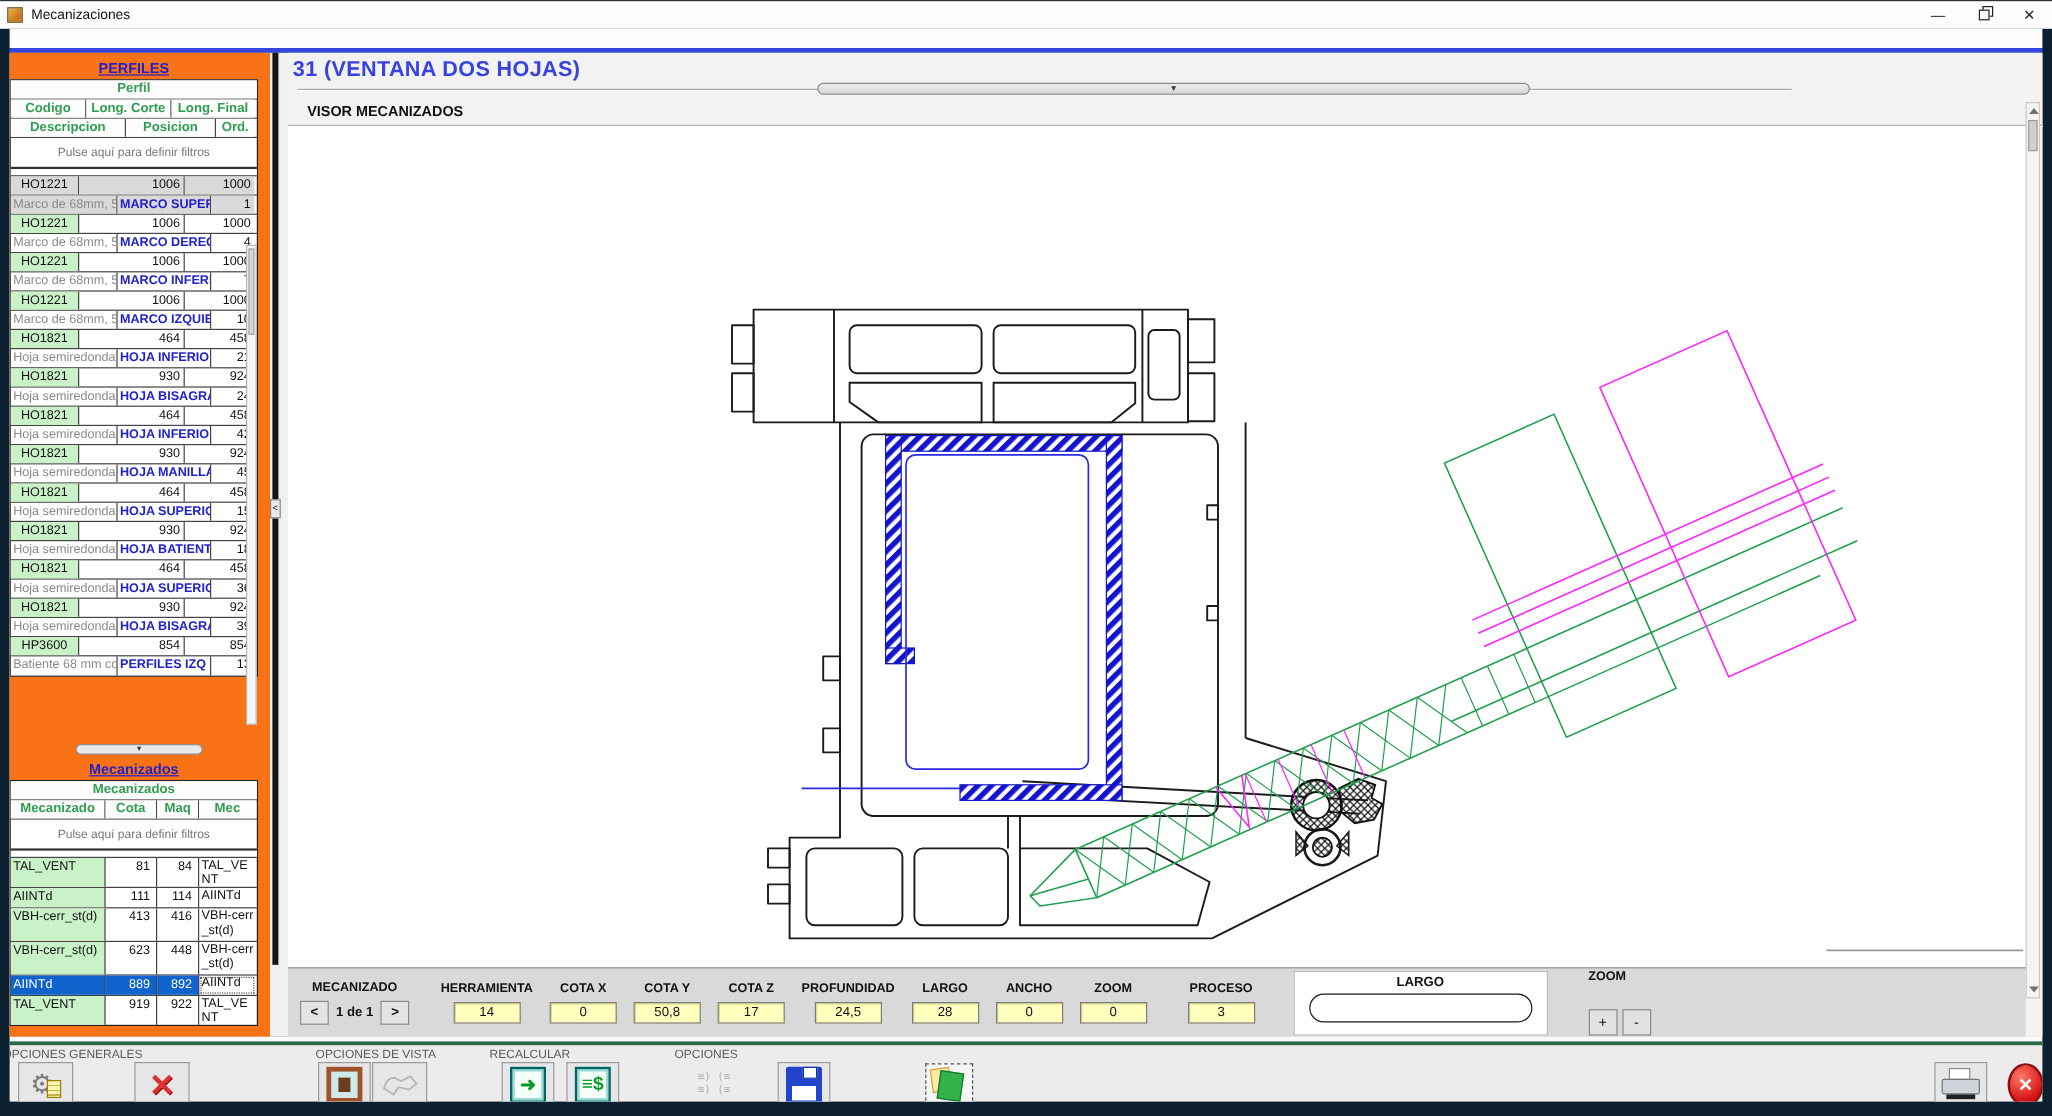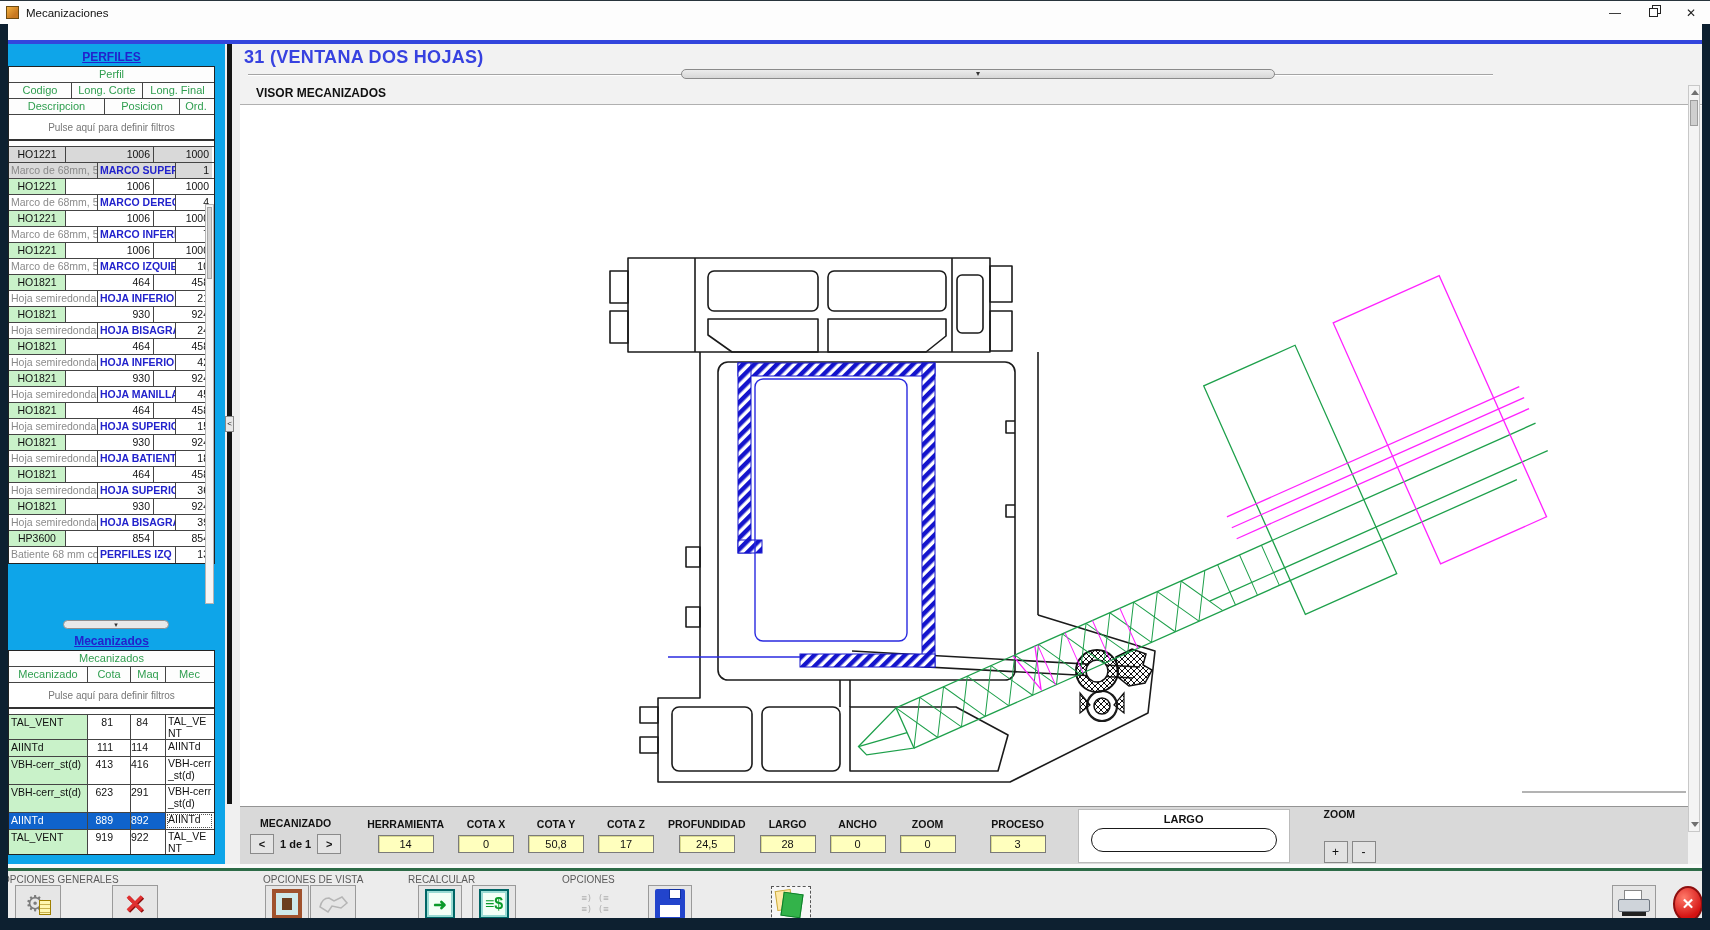--- a/index.html
+++ b/index.html
@@ -13,47 +13,47 @@
   .tb-title{font-size:11.5px;color:#111}
   .winbtns{margin-left:auto;display:flex;height:100%}
   .winbtn{width:38px;height:100%;display:flex;align-items:center;justify-content:center;font-size:12px;color:#222;cursor:default}
   .restore-box{width:9px;height:9px;border:1.4px solid #222;box-shadow:3px -3px 0 -1px #fdfdfd,3px -3px 0 0 #222}
   .whitestrip{left:8px;top:24px;width:1694px;height:16px;background:#fdfdfd}
   .bluerule{left:8px;top:40px;width:1694px;height:4px;background:#3346dd}
   .content{left:8px;top:44px;width:1694px;height:820px;background:#f0f0f0}
   .whiteline2{left:8px;top:864px;width:1694px;height:4px;background:#fafafa}
 
   
-  .left-panel{left:0;top:0;width:217px;height:820px;background:#0ea5e9}
+  .left-panel{left:0;top:0;width:217px;height:820px;background:#f97316}
   .sec-title{width:207px;text-align:center;font-size:12px;font-weight:bold;color:#2222cc;text-decoration:underline}
   .tbl{left:0;width:207px;background:#fff;border:1.5px solid #222}
   .trow{display:grid;border-bottom:1px solid #444}
   .trow span{border-right:1px solid #444;overflow:hidden;white-space:nowrap;display:block;line-height:15px}
   .trow span:last-child{border-right:none}
-  .hgreen{color:#2f9e4f;font-weight:normal;font-size:11px;text-align:center;background:#fdfdfd}
+  .hgreen{color:#2f9e4f;font-weight:bold;font-size:11px;text-align:center;background:#fdfdfd}
   .h-perfil{grid-template-columns:1fr}
   .h1{grid-template-columns:63px 71px 69px}
   .h2{grid-template-columns:96px 75px 32px}
   .filter-row{height:26px;display:flex;align-items:center;justify-content:center;font-size:10px;color:#777;border-bottom:2px solid #333}
   .spacer6{height:6px;border-bottom:1px solid #444;background:#fff}
   .pA{grid-template-columns:57px 88px 58px;font-size:10.5px;height:16px}
   .pB{grid-template-columns:89px 78px 36px;font-size:10.5px;height:16px}
   .pc{background:#c9f2c9;text-align:center}
   .pn{text-align:right;padding-right:3px}
   .pd{color:#8a8a8a;padding-left:2px}
   .pp{color:#2222cc;font-weight:600;padding-left:2px}
   .po{text-align:right;padding-right:3px}
   .sel-gray span{background:#d9d9d9}
   .t1-scroll{left:197px;top:160px;width:9px;height:400px;background:#f6f6f6;border:1px solid #b5b5b5}
   .t1-thumb{position:absolute;left:1px;top:2px;width:5px;height:72px;background:#d4d4d4;border:1px solid #a8a8a8}
   .h-split{left:55px;top:576px;width:106px;height:9px;background:#e9e9e9;border:1px solid #8f8f8f;border-radius:5px;display:flex;align-items:center;justify-content:center;font-size:7px;color:#333;line-height:7px}
   
   .mA{grid-template-columns:79px 43px 35px 47px;font-size:10.5px}
   .m-name{background:#c9f2c9;padding-left:2px}
-  .m-num{text-align:right;padding-right:17px}
+  .m-num{text-align:right;padding-right:5px}
   .m-mec{padding-left:2px;white-space:normal!important;word-break:break-all;line-height:12px!important}
   .mrow{min-height:17px}
   .mrow.tall{min-height:28px}
   .mrow.sel .m-name,.mrow.sel .m-num{background:#0f63cc;color:#fff}
   .mrow.sel .m-mec{outline:1px dotted #555;outline-offset:-2px}
 
   
   .vsplit{left:219px;top:0;width:5px;height:760px;background:#141414}
   .vsplit-arrow{left:217px;top:372px;width:9px;height:16px;background:#e8e8e8;border:1px solid #888;font-size:8px;line-height:14px;text-align:center;color:#222}
 
@@ -315,21 +315,21 @@
         </div>
       <div class="trow mA mrow tall">
           <span class="m-name">VBH-cerr_st(d)</span>
           <span class="m-num">413</span>
           <span class="m-num">416</span>
           <span class="m-mec">VBH-cerr_st(d)</span>
         </div>
       <div class="trow mA mrow tall">
           <span class="m-name">VBH-cerr_st(d)</span>
           <span class="m-num">623</span>
-          <span class="m-num">291</span>
+          <span class="m-num">448</span>
           <span class="m-mec">VBH-cerr_st(d)</span>
         </div>
       <div class="trow mA mrow sel">
           <span class="m-name">AIINTd</span>
           <span class="m-num">889</span>
           <span class="m-num">892</span>
           <span class="m-mec">AIINTd</span>
         </div>
       <div class="trow mA mrow" style="border-bottom:none">
           <span class="m-name">TAL_VENT</span>

